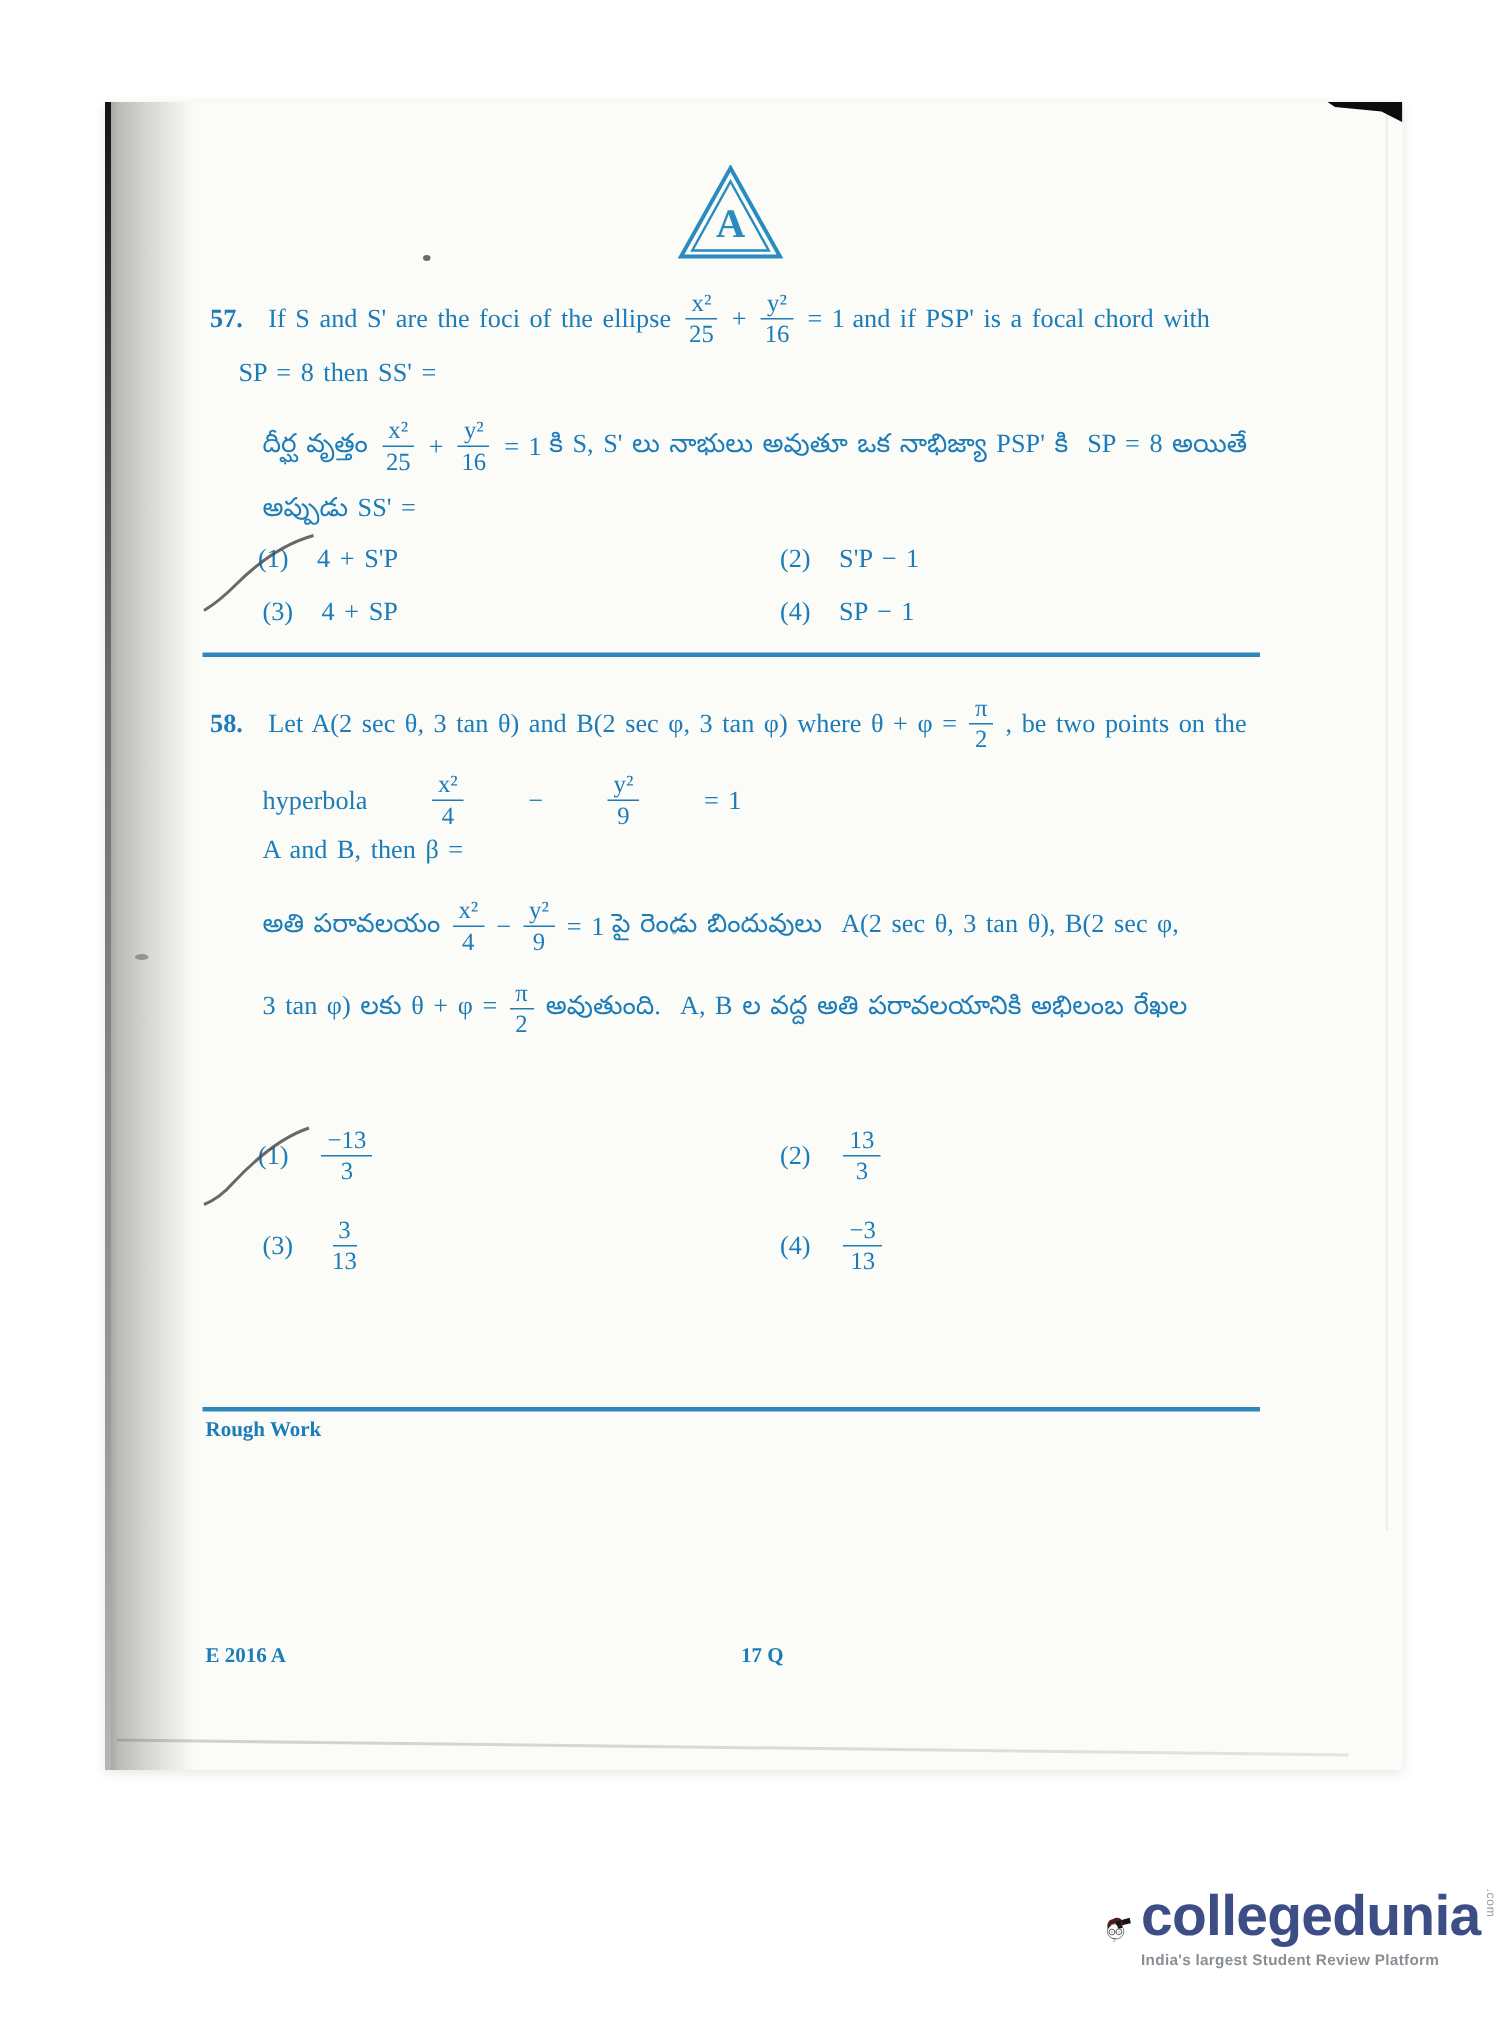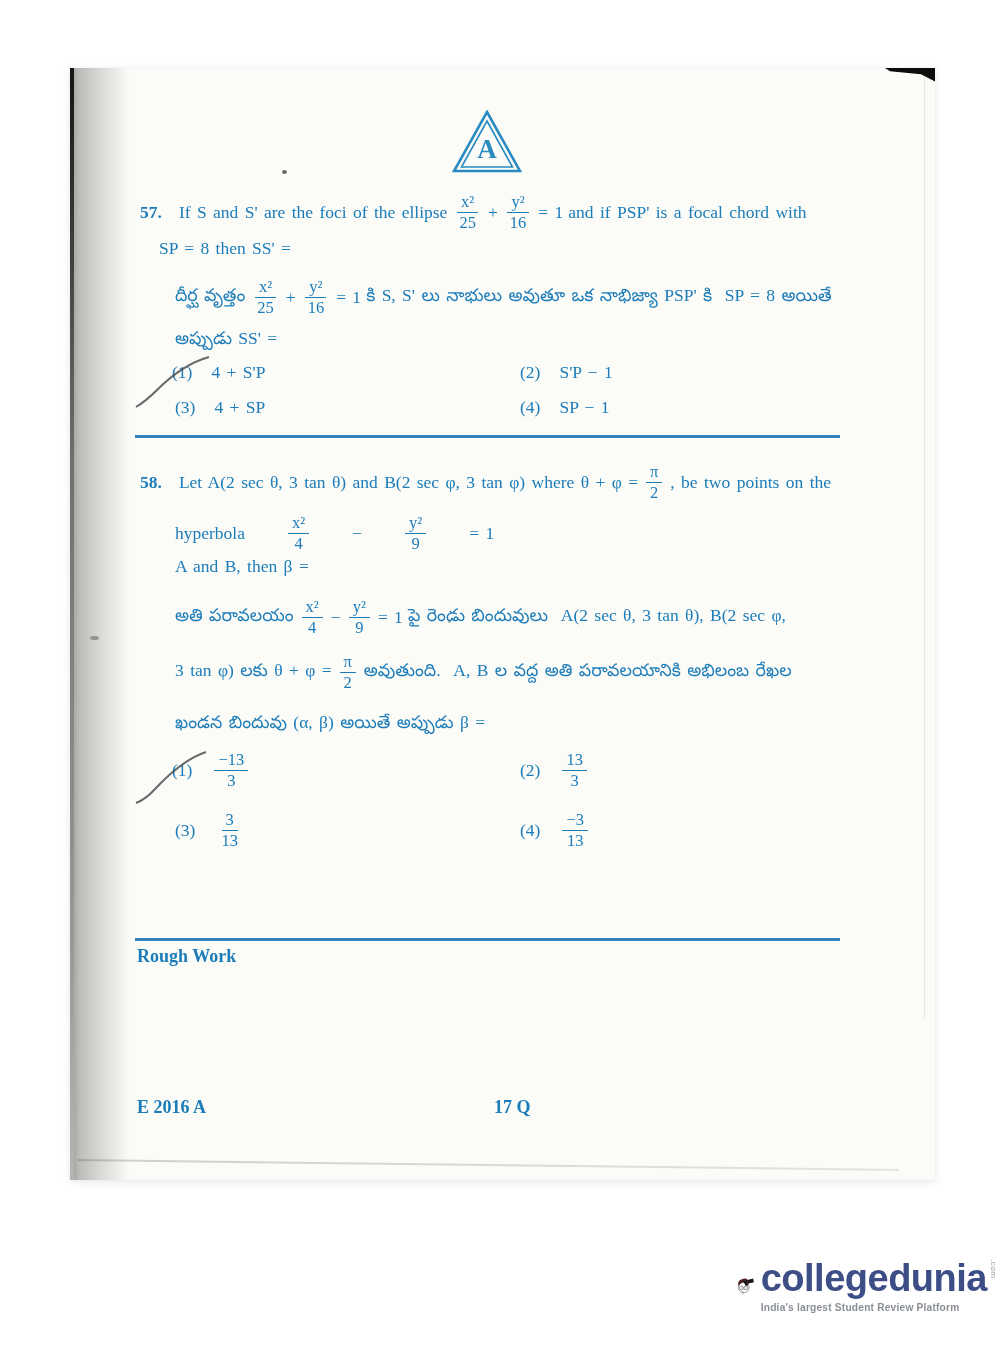--- a/index.html
+++ b/index.html
@@ -27,21 +27,21 @@
           font-size:17.5px; color:#1b7cb9; white-space:pre; word-spacing:2px; }
   .qnum { font-weight:bold; margin-right:12px; }
   .frac { display:inline-flex; flex-direction:column; align-items:center;
           font-size:16.5px; line-height:1.05; margin:0 3px; }
   .frac .fnum { padding:0 4px 1px; border-bottom:1.6px solid currentColor; }
   .frac .fden { padding:1px 4px 0; }
   .opt-label { margin-right:14px; }
 
   .divider { position:absolute; background:#2f86bd; }
 
-  .bold-blue { position:absolute; color:#1b7cb9; font-weight:bold; font-size:18px; white-space:pre; }
+  .bold-blue { position:absolute; color:#1b7cb9; font-weight:bold; font-size:14px; white-space:pre; }
 
   
   .marker { position:absolute; left:452px; top:110px; width:70px; height:64px; }
   .marker svg { position:absolute; inset:0; }
   .marker-letter { position:absolute; left:0; right:0; top:24px; text-align:center;
           font-family:"Liberation Serif", serif; font-weight:bold; font-size:27px; color:#2a8bc0; }
 
   
   .pen-mark { position:absolute; }
 
@@ -188,23 +188,20 @@
 
   <div class="line" style="left:175px; top:649px; height:46px;">
     <span>3 tan φ) లకు θ + φ =</span>
     <span class="frac">
       <span class="fnum">π</span>
       <span class="fden">2</span>
     </span>
     <span>అవుతుంది.  A, B ల వద్ద అతి పరావలయానికి అభిలంబ రేఖల</span>
   </div>
 
-  <div class="line" style="left:175px; top:712px;">
-    <span>ఖండన బిందువు (α, β) అయితే అప్పుడు β =</span>
-  </div>
 
   <div class="line" style="left:172px; top:745px; height:50px;">
     <span class="opt-label">(1)</span>
     <span class="frac">
       <span class="fnum">−13</span>
       <span class="fden">3</span>
     </span>
   </div>
   <div class="line" style="left:520px; top:745px; height:50px;">
     <span class="opt-label">(2)</span>

